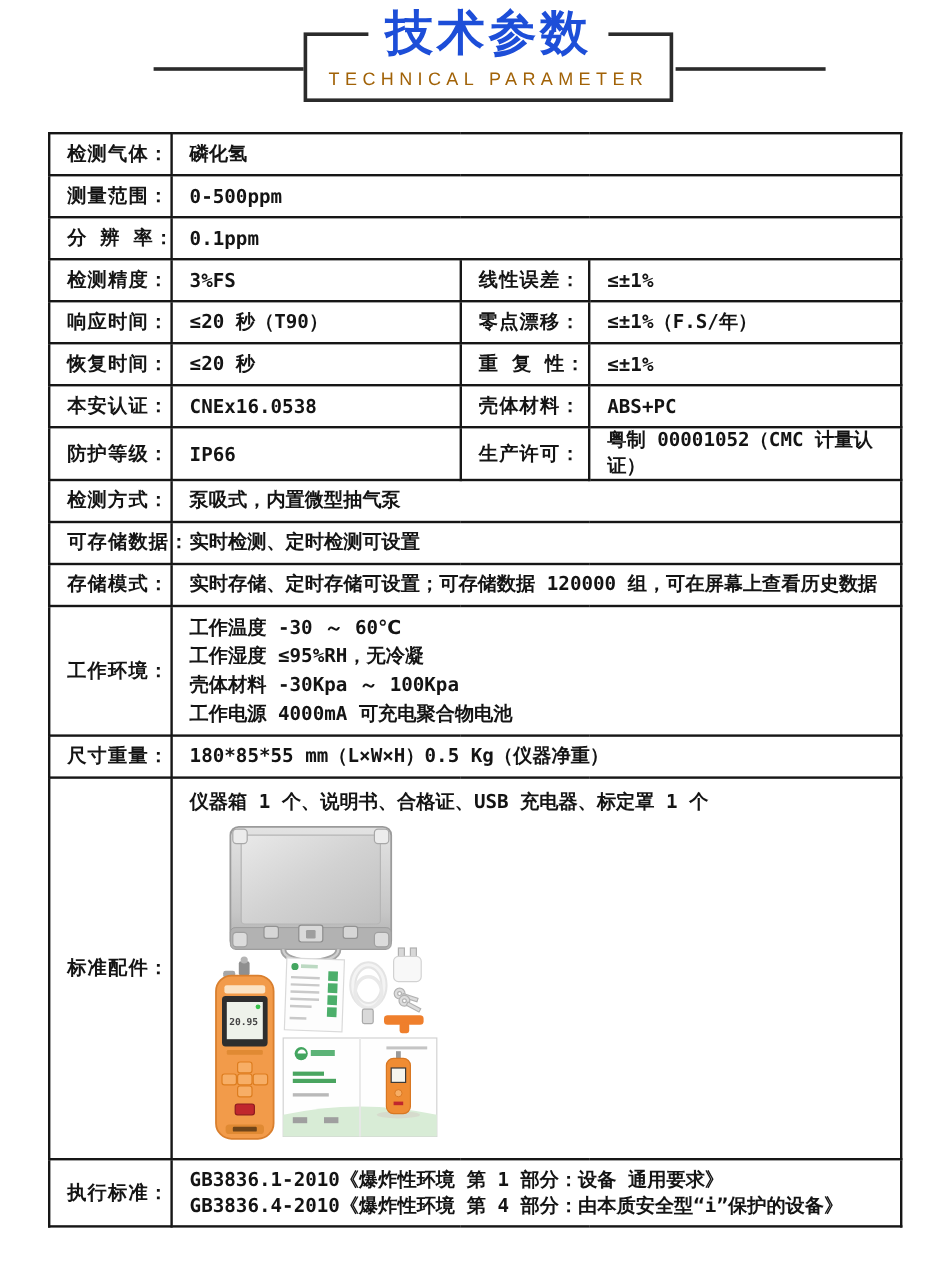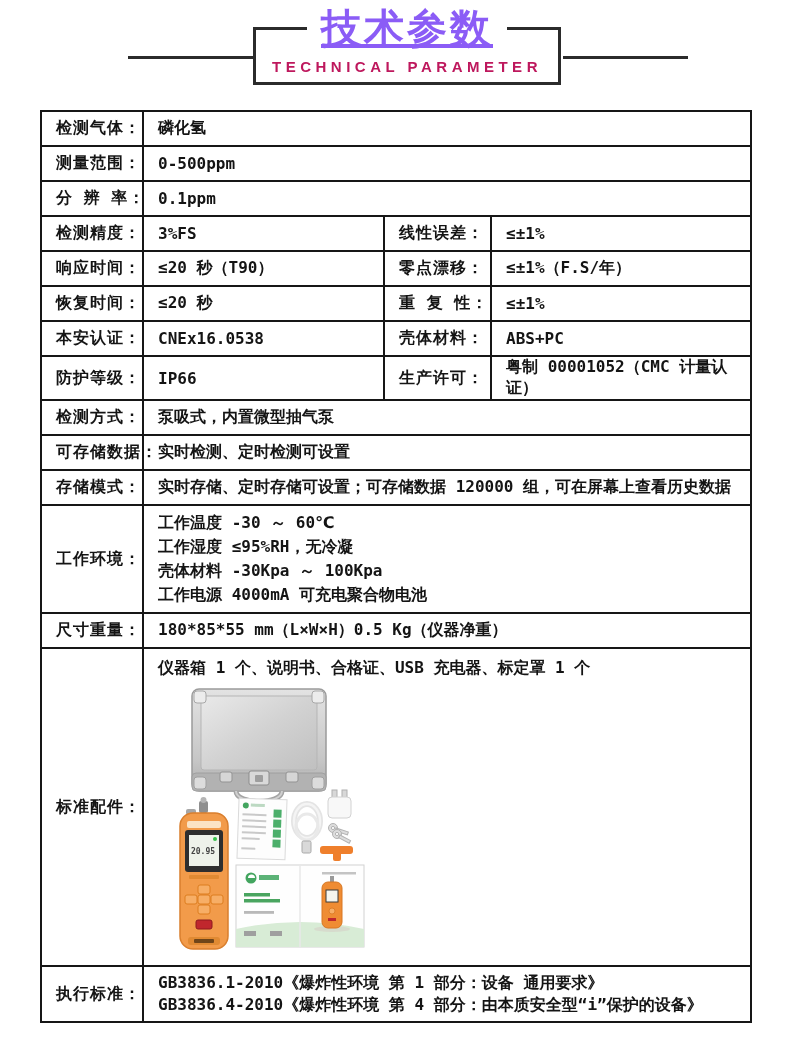--- a/index.html
+++ b/index.html
@@ -3,24 +3,24 @@
 <meta charset="utf-8">
 <style>
   * { margin:0; padding:0; box-sizing:border-box; }
   body { background:#ffffff; font-family:"Liberation Sans","DejaVu Sans",sans-serif; color:#111; }
   .page { width:790px; height:1056px; position:relative; background:#fff; overflow:hidden; }
 
   
   .hdr { position:relative; height:110px; }
   .hdr-box { position:absolute; left:253px; top:27px; width:308px; height:58px; border:3px solid #2b2b2b; }
   .hdr-cn { position:absolute; left:50%; top:-26px; transform:translateX(-50%); background:#fff;
-            padding:0 14px; font-size:40px; font-weight:800; letter-spacing:3px; color:#8b5cf6;
-            white-space:nowrap; line-height:48px;text-decoration:underline; }
+            padding:0 14px; font-size:40px; font-weight:800; letter-spacing:3px; color:#1d4ed8;
+            white-space:nowrap; line-height:48px; }
   .hdr-en { position:absolute; left:0; right:0; bottom:7px; text-align:center; font-size:15px;
-            letter-spacing:4.5px; color:#be185d; font-weight:700; white-space:nowrap; }
+            letter-spacing:4.5px; color:#a16207; font-weight:400; white-space:nowrap; }
   .hdr-line { position:absolute; top:56px; height:3px; background:#2b2b2b; width:125px; }
   .hdr-line.left  { left:128px; }
   .hdr-line.right { left:563px; }
 
   
   table.spec { border-collapse:collapse; table-layout:fixed; width:710px; margin:0 0 0 40px;
                font-family:"DejaVu Sans Mono","DejaVu Sans",sans-serif; font-size:16px; font-weight:600; color:#141414; }
   .spec td { border:2px solid #161616; padding:0 6px 0 14px; vertical-align:middle; }
   .spec tr.std td { height:35px; }
   .spec td.lbl { letter-spacing:1px; white-space:nowrap;text-align:right; }

